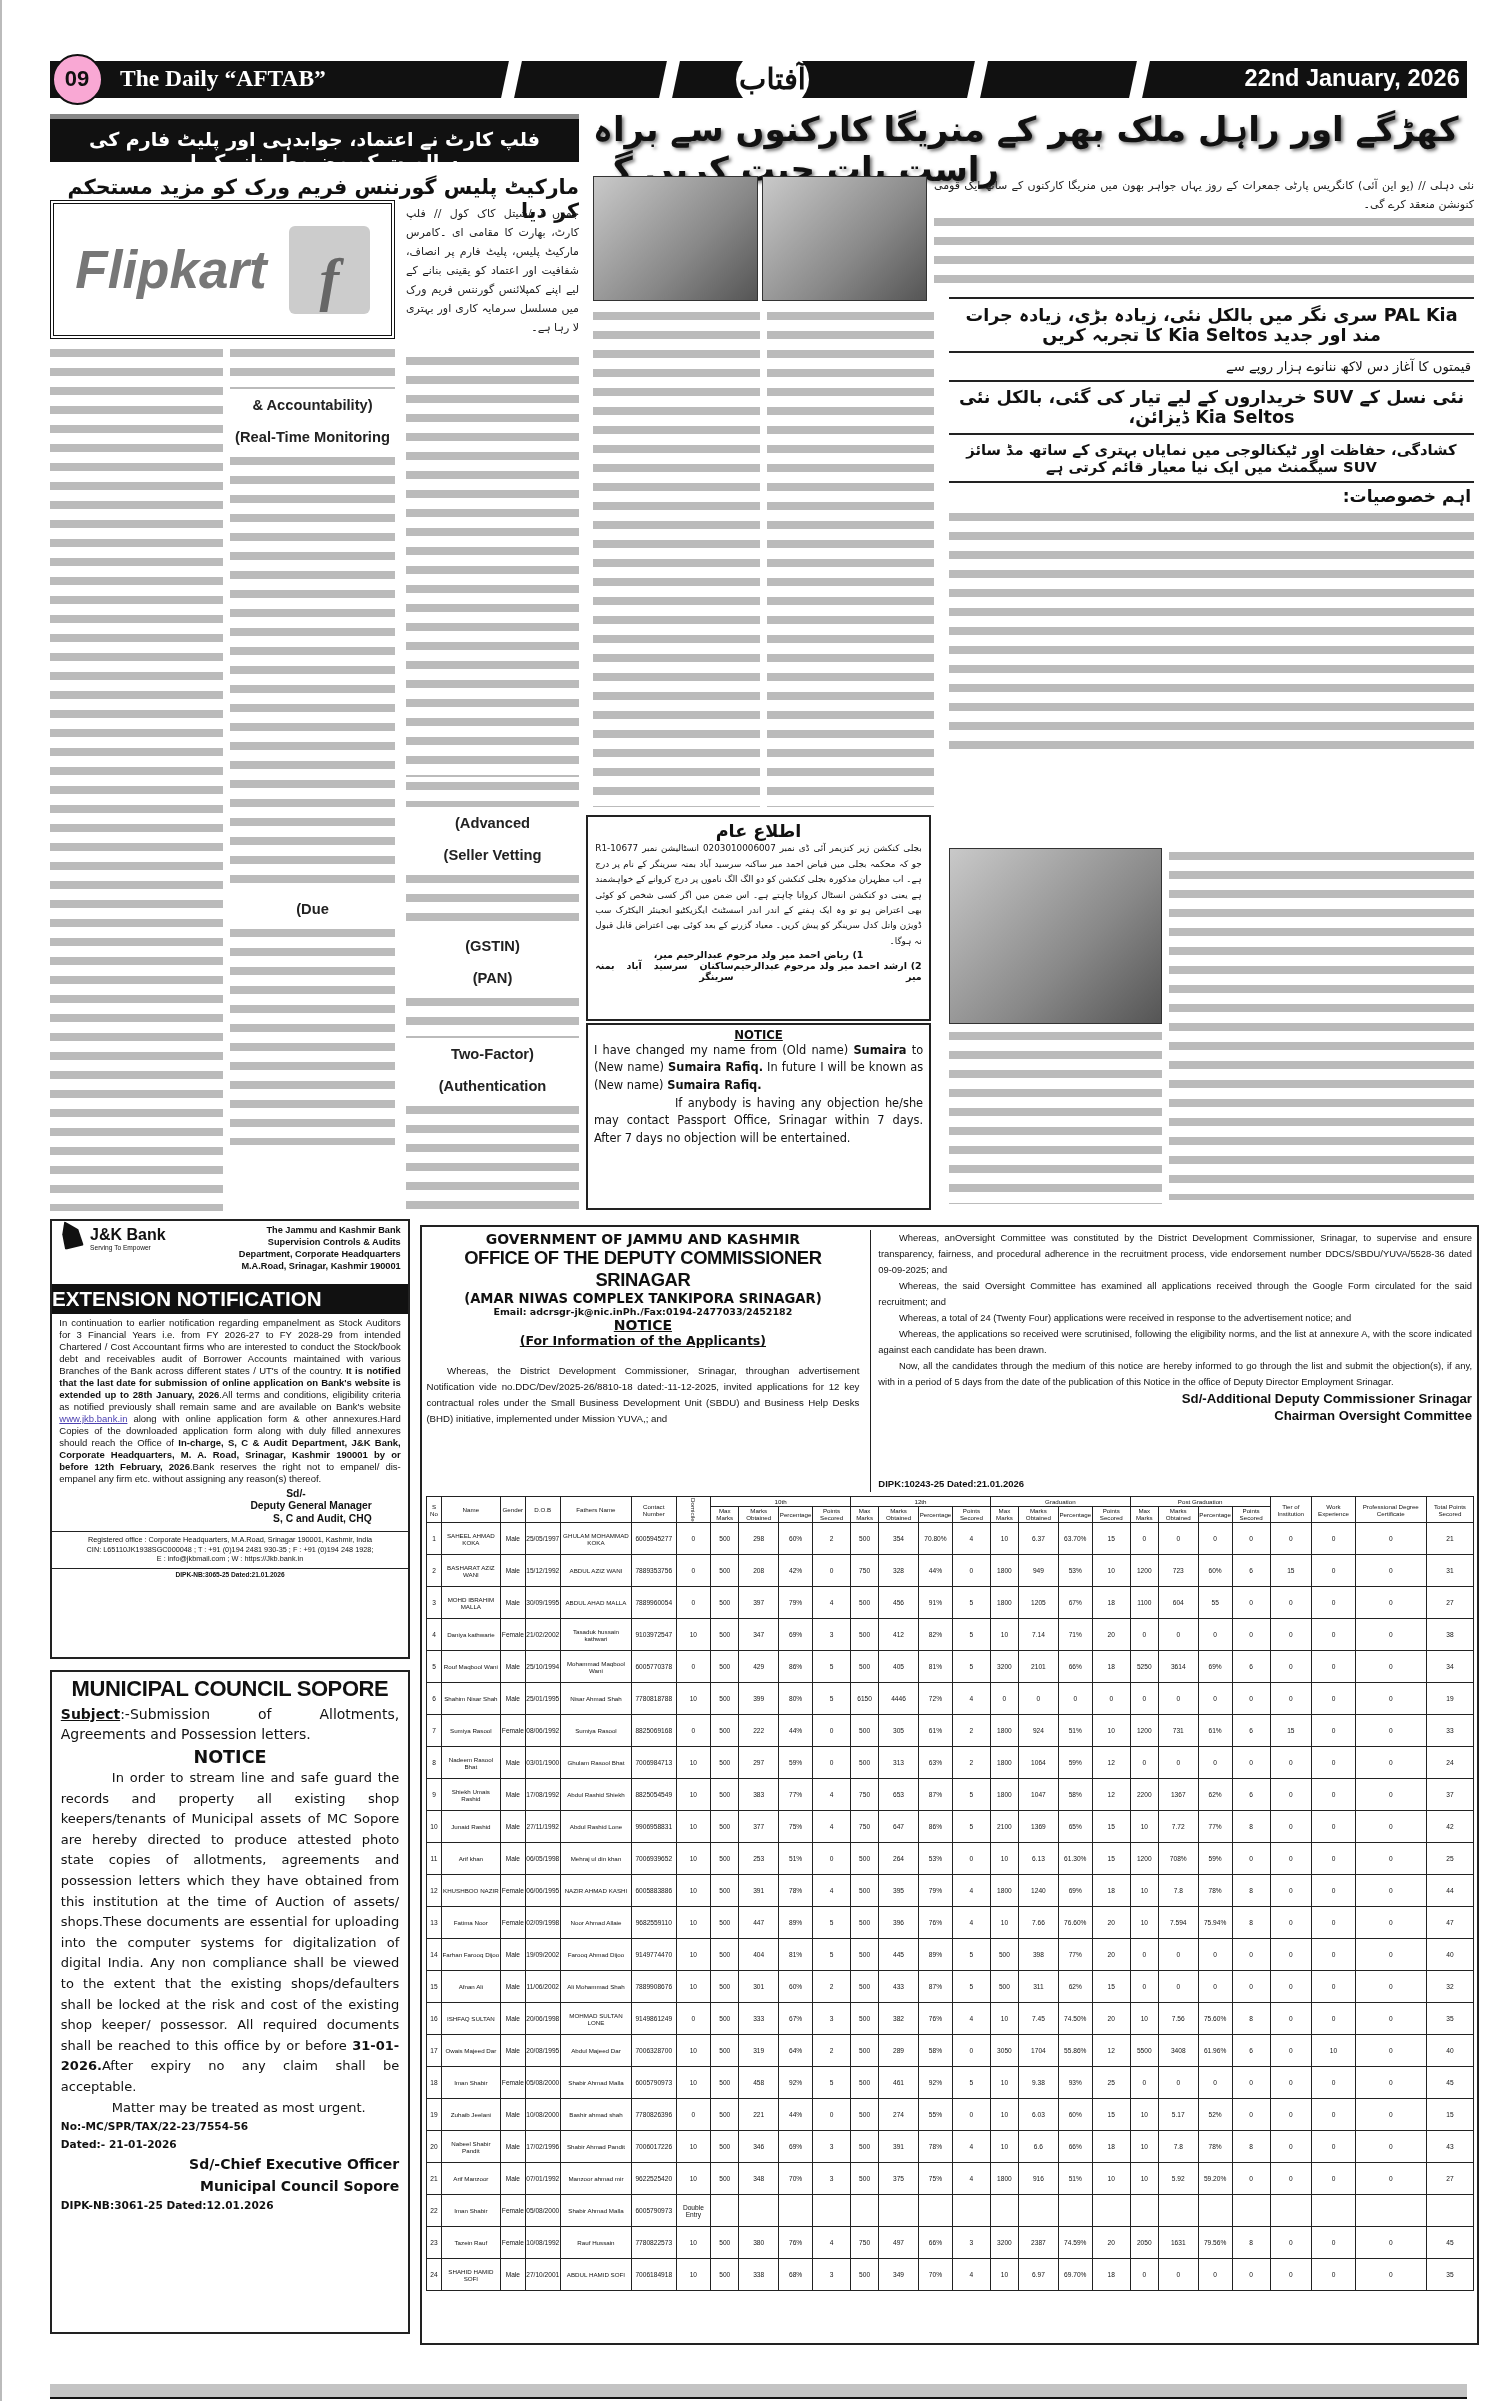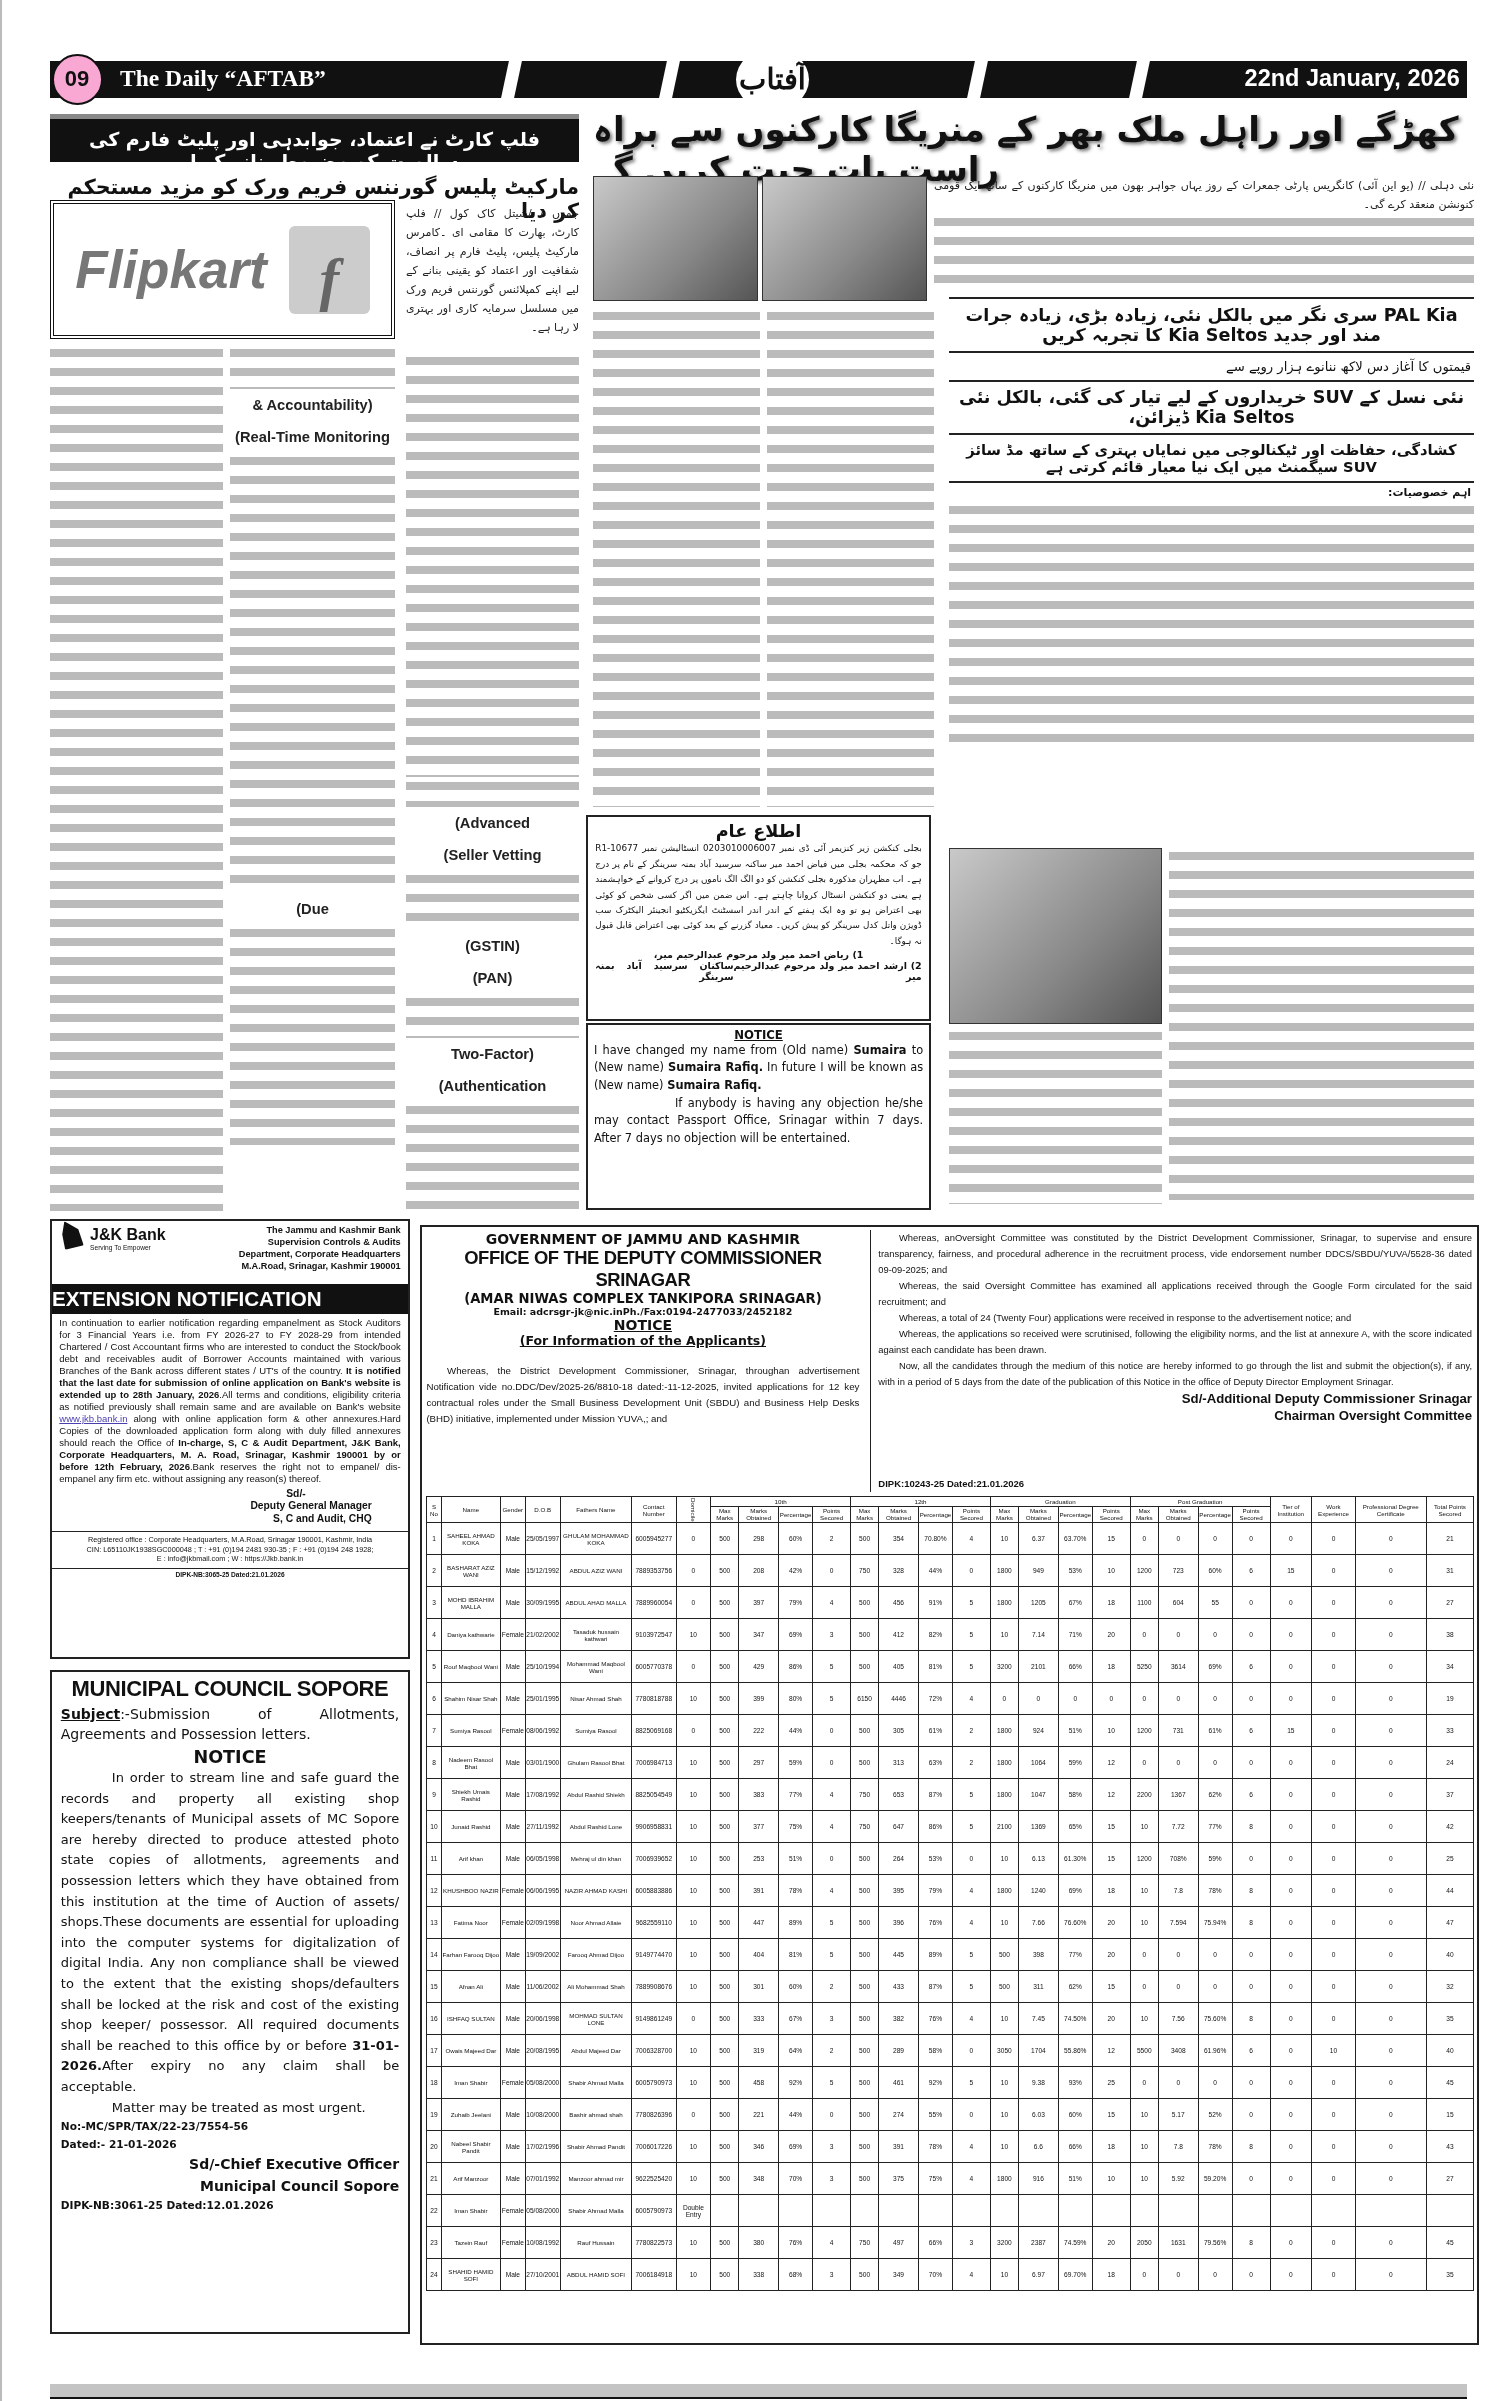--- a/index.html
+++ b/index.html
@@ -130,21 +130,21 @@
   <div class="blk col" style="left:591px;top:308px;width:341px;height:499px;display:flex;gap:7.3px">
     <div class="lines" style="flex:1"></div>
     <div class="lines" style="flex:1"></div>
   </div>
 
   <div class="blk kia-box urdu">
     <div class="kia-row" style="border-top:2.2px solid #222">PAL Kia سری نگر میں بالکل نئی، زیادہ بڑی، زیادہ جرات مند اور جدید Kia Seltos کا تجربہ کریں</div>
     <div class="kia-row" style="font-size:13.2px;font-weight:normal;text-align:right">قیمتوں کا آغاز دس لاکھ ننانوے ہزار روپے سے</div>
     <div class="kia-row">نئی نسل کے SUV خریداروں کے لیے تیار کی گئی، بالکل نئی Kia Seltos ڈیزائن،</div>
     <div class="kia-row" style="font-size:14.7px">کشادگی، حفاظت اور ٹیکنالوجی میں نمایاں بہتری کے ساتھ مڈ سائز SUV سیگمنٹ میں ایک نیا معیار قائم کرتی ہے</div>
-    <div style="font-size:11px;font-weight:bold;padding:2.9px">اہم خصوصیات:</div>
+    <div style="font-size:17px;font-weight:bold;padding:2.9px">اہم خصوصیات:</div>
     <div class="lines" style="height:242px"></div>
   </div>
   <div class="blk photo" style="left:947px;top:848px;width:213px;height:176px"></div>
   <div class="blk col" style="left:1167px;top:848px;width:305px;height:352px">
       <div class="lines"></div>
     </div>
   <div class="blk col" style="left:947px;top:1028px;width:213px;height:176px">
       <div class="lines"></div>
     </div>
 

